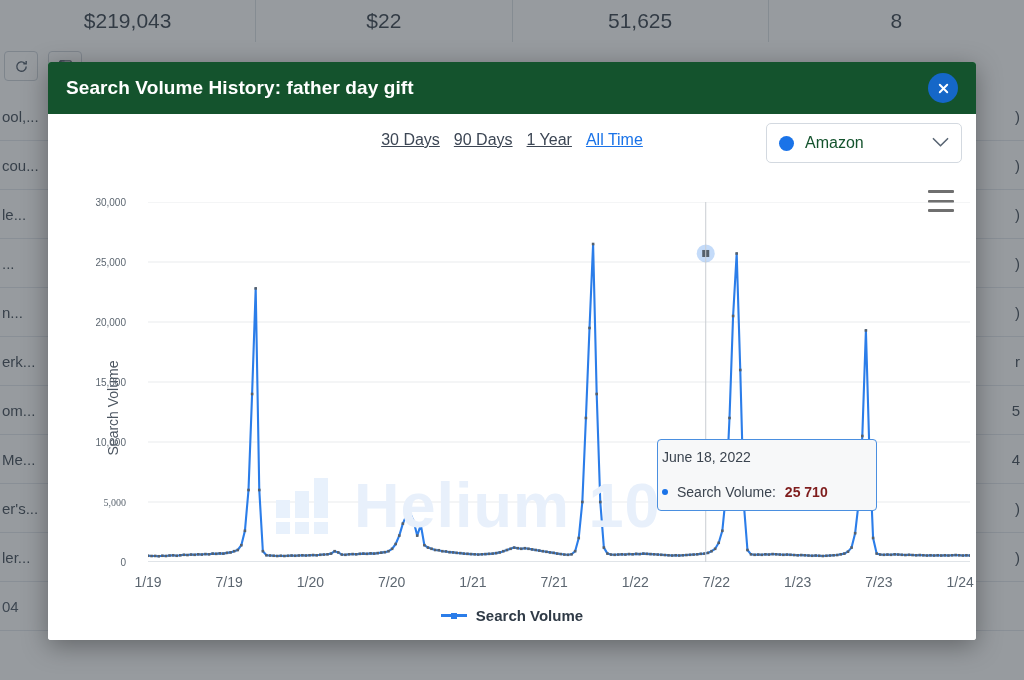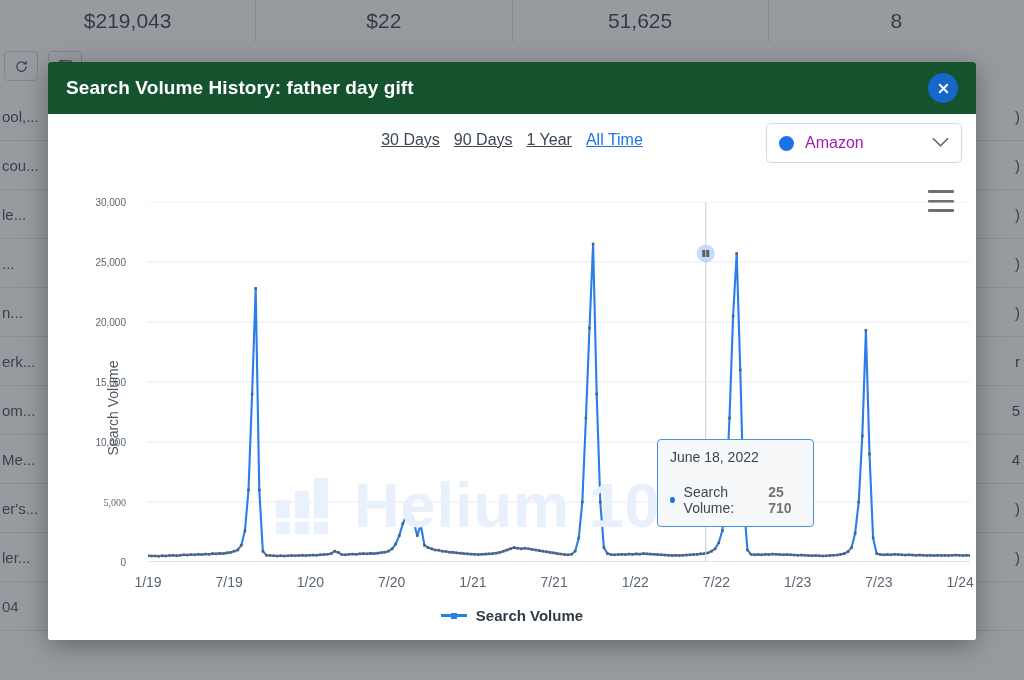--- a/index.html
+++ b/index.html
@@ -93,21 +93,21 @@
   }
   .tab.active { color: #1a73e8; }
 
   #marketplace-select {
     position: absolute; right: 14px; top: 9px;
     width: 196px; height: 40px;
     border: 1px solid #d3d9e0; border-radius: 5px; background: #fff;
     display: flex; align-items: center; padding: 0 12px; cursor: pointer;
   }
   #mp-dot { width: 15px; height: 15px; border-radius: 50%; background: #1a73e8; flex: none; }
-  #mp-label { margin-left: 11px; font-size: 16px; color: #a21caf; flex: 1 1 auto; }
+  #mp-label { margin-left: 11px; font-size: 16px; color: #14532d; flex: 1 1 auto; }
   #mp-caret { color: #5a6674; }
 
   
   #chart-area {
     position: absolute; left: 0; top: 62px; width: 928px; height: 464px;
   }
   #menu-icon {
     position: absolute; right: 22px; top: 14px; width: 26px; height: 22px;
     display: flex; flex-direction: column; justify-content: space-between; cursor: pointer;
   }
@@ -135,28 +135,28 @@
   #watermark {
     position: absolute; left: 228px; top: 298px;
     display: flex; align-items: center; gap: 16px;
     pointer-events: none; user-select: none;
   }
   #wm-logo { display: flex; align-items: flex-end; gap: 4px; height: 56px; }
   #wm-text { font-size: 63px; color: #e8f0fb; font-weight: bold; letter-spacing: 1px; line-height: 1; text-align: center; }
 
   
   #tooltip {
-    position: absolute; left: 609px; top: 263px; width: 157px;
+    position: absolute; left: 609px; top: 263px; width: 220px;
     background: #f7f8f9; border: 1px solid #4a8fe0; border-radius: 4px;
-    padding: 9px 12px 10px 12px;
+    padding: 9px 12px 10px 4px;
   }
   #tt-date { font-size: 14px; color: #3b444f; margin-bottom: 4px; }
   #tt-row { font-size: 14px; color: #3b444f; display: flex; align-items: center; gap: 9px; margin-top: 19px; }
   #tt-dot { width: 6px; height: 6px; border-radius: 50%; background: #1a73e8; display: inline-block; }
-  #tt-val { font-weight: bold; color: #737373; }
+  #tt-val { font-weight: bold; color: #7f1d1d; }
 
   #legend {
     position: absolute; left: 0; right: 0; bottom: 16px;
     display: flex; align-items: center; justify-content: center; gap: 9px;
   }
   #legend-line { width: 26px; height: 0; border-top: 3px solid #2b7de9; position: relative; }
   #legend-line::after {
     content: ""; position: absolute; left: 10px; top: -4px;
     width: 6px; height: 6px; background: #2b7de9;
   }

